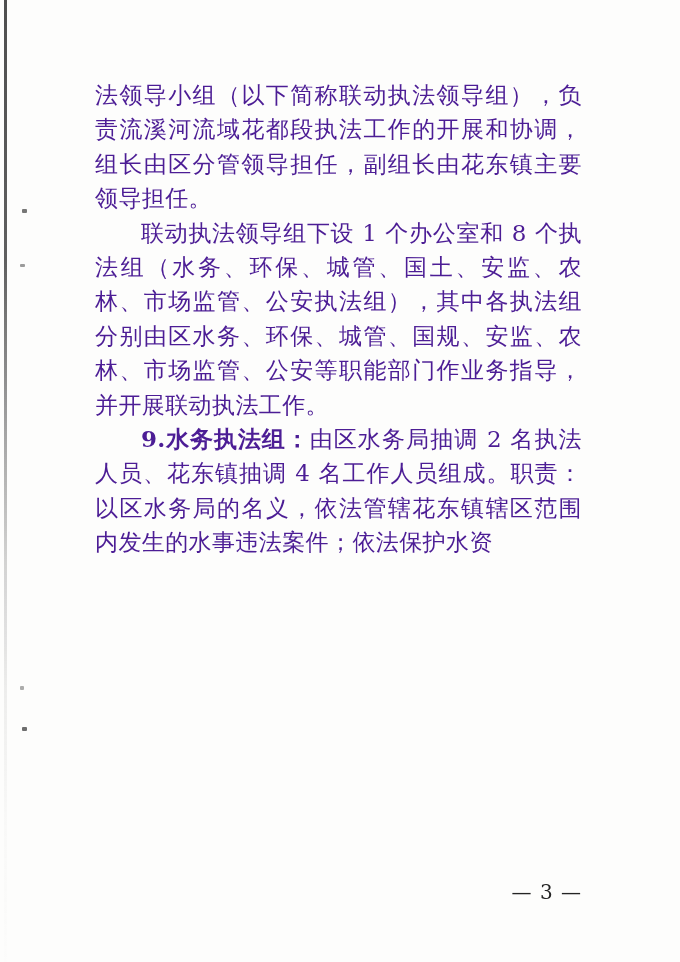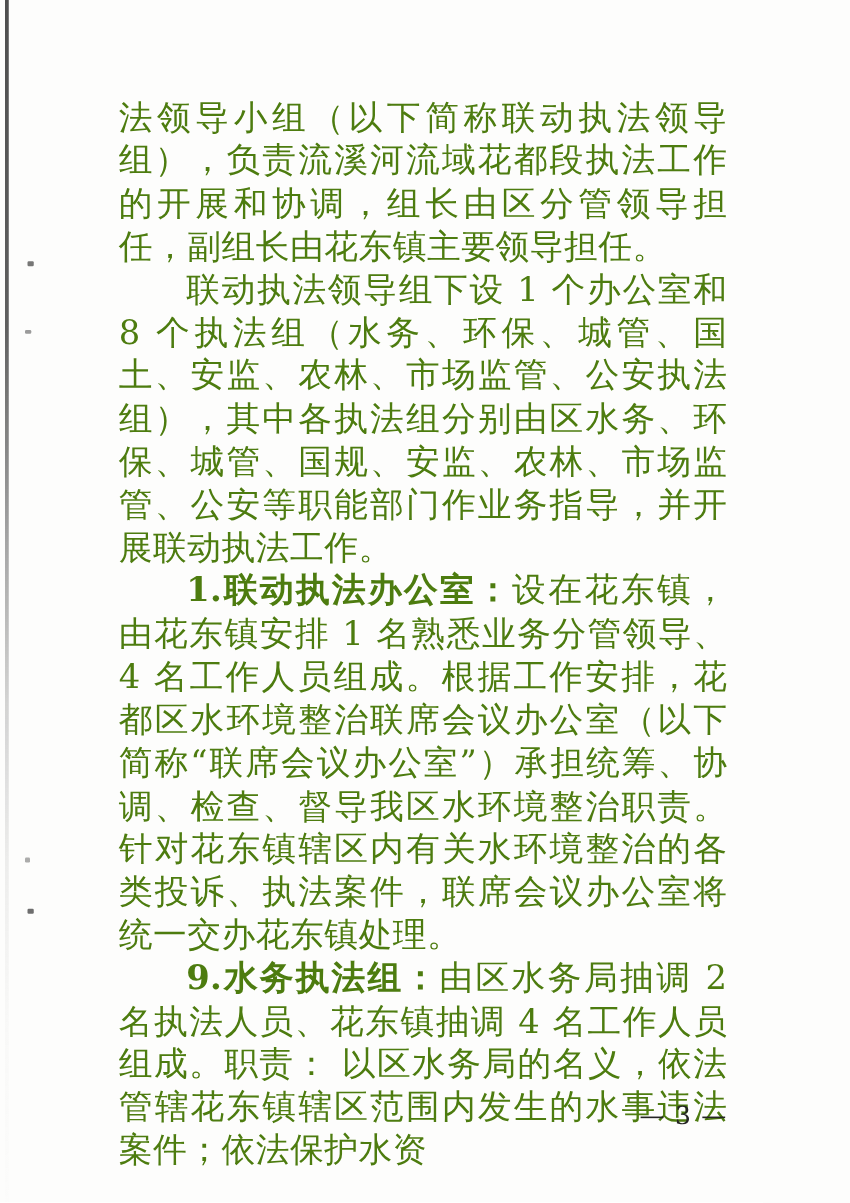--- a/index.html
+++ b/index.html
@@ -49,23 +49,23 @@
     left: 95px;
     top: 78px;
     width: 487px;
   }
 
   p.para {
     margin: 0;
     text-align: justify;
     text-align-last: left;
     text-indent: 2em;
-    font-size: 27px;
+    font-size: 23px;
     line-height: 34.4px;
-    color: #4d7c0f;
+    color: #4c1d95;
     letter-spacing: 0.4px;
     word-break: break-all;
     -webkit-font-smoothing: none;
   }
 
   p.para.cont {
     text-indent: 0;
   }
 
   .hd {
@@ -99,23 +99,20 @@
   <div class="text-block">
 
     <p class="para cont">
       <span>法领导小组（以下简称联动执法领导组），负责流溪河流域花都段执法工作的开展和协调，组长由区分管领导担任，副组长由花东镇主要领导担任。</span>
     </p>
 
     <p class="para">
       <span>联动执法领导组下设 1 个办公室和 8 个执法组（水务、环保、城管、国土、安监、农林、市场监管、公安执法组），其中各执法组分别由区水务、环保、城管、国规、安监、农林、市场监管、公安等职能部门作业务指导，并开展联动执法工作。</span>
     </p>
 
-    <p class="para">
-      <span class="hd">1.联动执法办公室：</span><span>设在花东镇，由花东镇安排 1 名熟悉业务分管领导、4 名工作人员组成。根据工作安排，花都区水环境整治联席会议办公室（以下简称“联席会议办公室”）承担统筹、协调、检查、督导我区水环境整治职责。针对花东镇辖区内有关水环境整治的各类投诉、执法案件，联席会议办公室将统一交办花东镇处理。</span>
-    </p>
 
 
     <p class="para">
       <span class="hd">9.水务执法组：</span><span>由区水务局抽调 2 名执法人员、花东镇抽调 4 名工作人员组成。职责： 以区水务局的名义，依法管辖花东镇辖区范围内发生的水事违法案件；依法保护水资</span>
     </p>
 
   </div>
 
   <div class="page-number">— 3 —</div>
 

